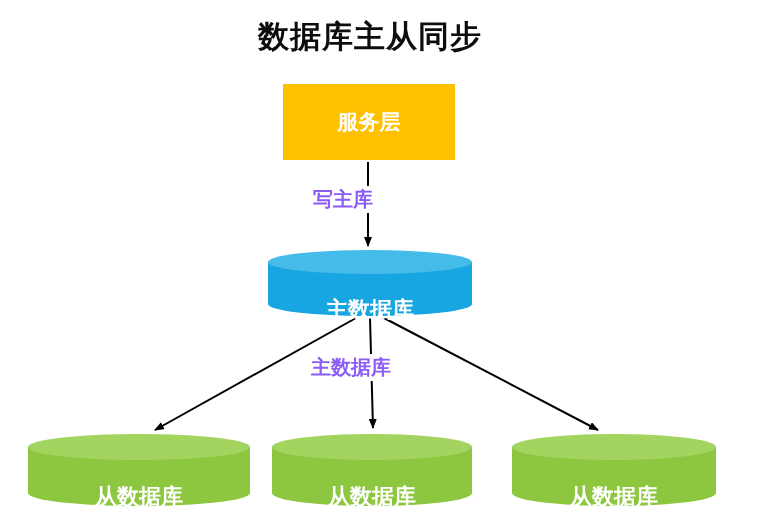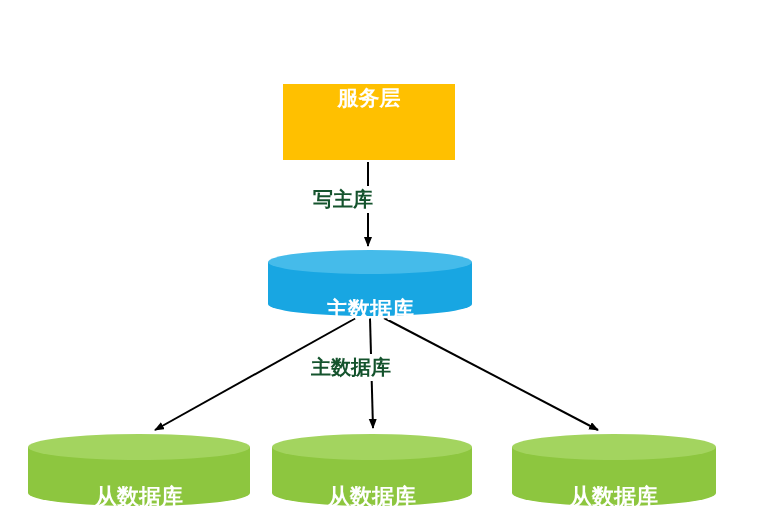--- a/index.html
+++ b/index.html
@@ -36,33 +36,33 @@
     pointer-events: none;
   }
   .service-box {
     position: absolute;
     left: 283px;
     top: 84px;
     width: 172px;
     height: 76px;
     background: #FFC000;
     display: flex;
-    align-items: flex-start;
+    align-items: center;
     justify-content: center;
   }
   .service-box span {
     color: #ffffff;
     font-size: 21px;
     font-weight: bold;
   }
   .edge-label {
     position: absolute;
     font-size: 20px;
     font-weight: bold;
-    color: #14532d;
+    color: #8b5cf6;
     background: #ffffff;
     padding: 0 3px;
     white-space: nowrap;
   }
   .edge-label.write { left: 310px; top: 186px; }
   .edge-label.replicate { left: 308px; top: 354px; }
   .watermark {
     position: absolute;
     left: 300px;
     top: 222px;
@@ -97,20 +97,21 @@
   .cyl.master { left: 268px; top: 250px; width: 204px; height: 66px; }
   .cyl.slave1 { left: 28px;  top: 434px; width: 222px; height: 72px; }
   .cyl.slave2 { left: 272px; top: 434px; width: 200px; height: 72px; }
   .cyl.slave3 { left: 512px; top: 434px; width: 204px; height: 72px; }
 </style>
 </head>
 <body>
 
 <div class="canvas">
 
+  <h1 class="title">数据库主从同步</h1>
 
   <svg class="arrows" viewBox="0 0 761 520" xmlns="http://www.w3.org/2000/svg">
     <defs>
       <marker id="ah" markerWidth="12" markerHeight="10" refX="9" refY="4" orient="auto" markerUnits="userSpaceOnUse">
         <path d="M0,0 L10,4 L0,8 Z" fill="#000000"></path>
       </marker>
     </defs>
     <line x1="368" y1="162" x2="368" y2="246" stroke="#000000" stroke-width="2" marker-end="url(#ah)"></line>
     <line x1="356" y1="318" x2="155" y2="430" stroke="#000000" stroke-width="2" marker-end="url(#ah)"></line>
     <line x1="370" y1="318" x2="373" y2="428" stroke="#000000" stroke-width="2" marker-end="url(#ah)"></line>

